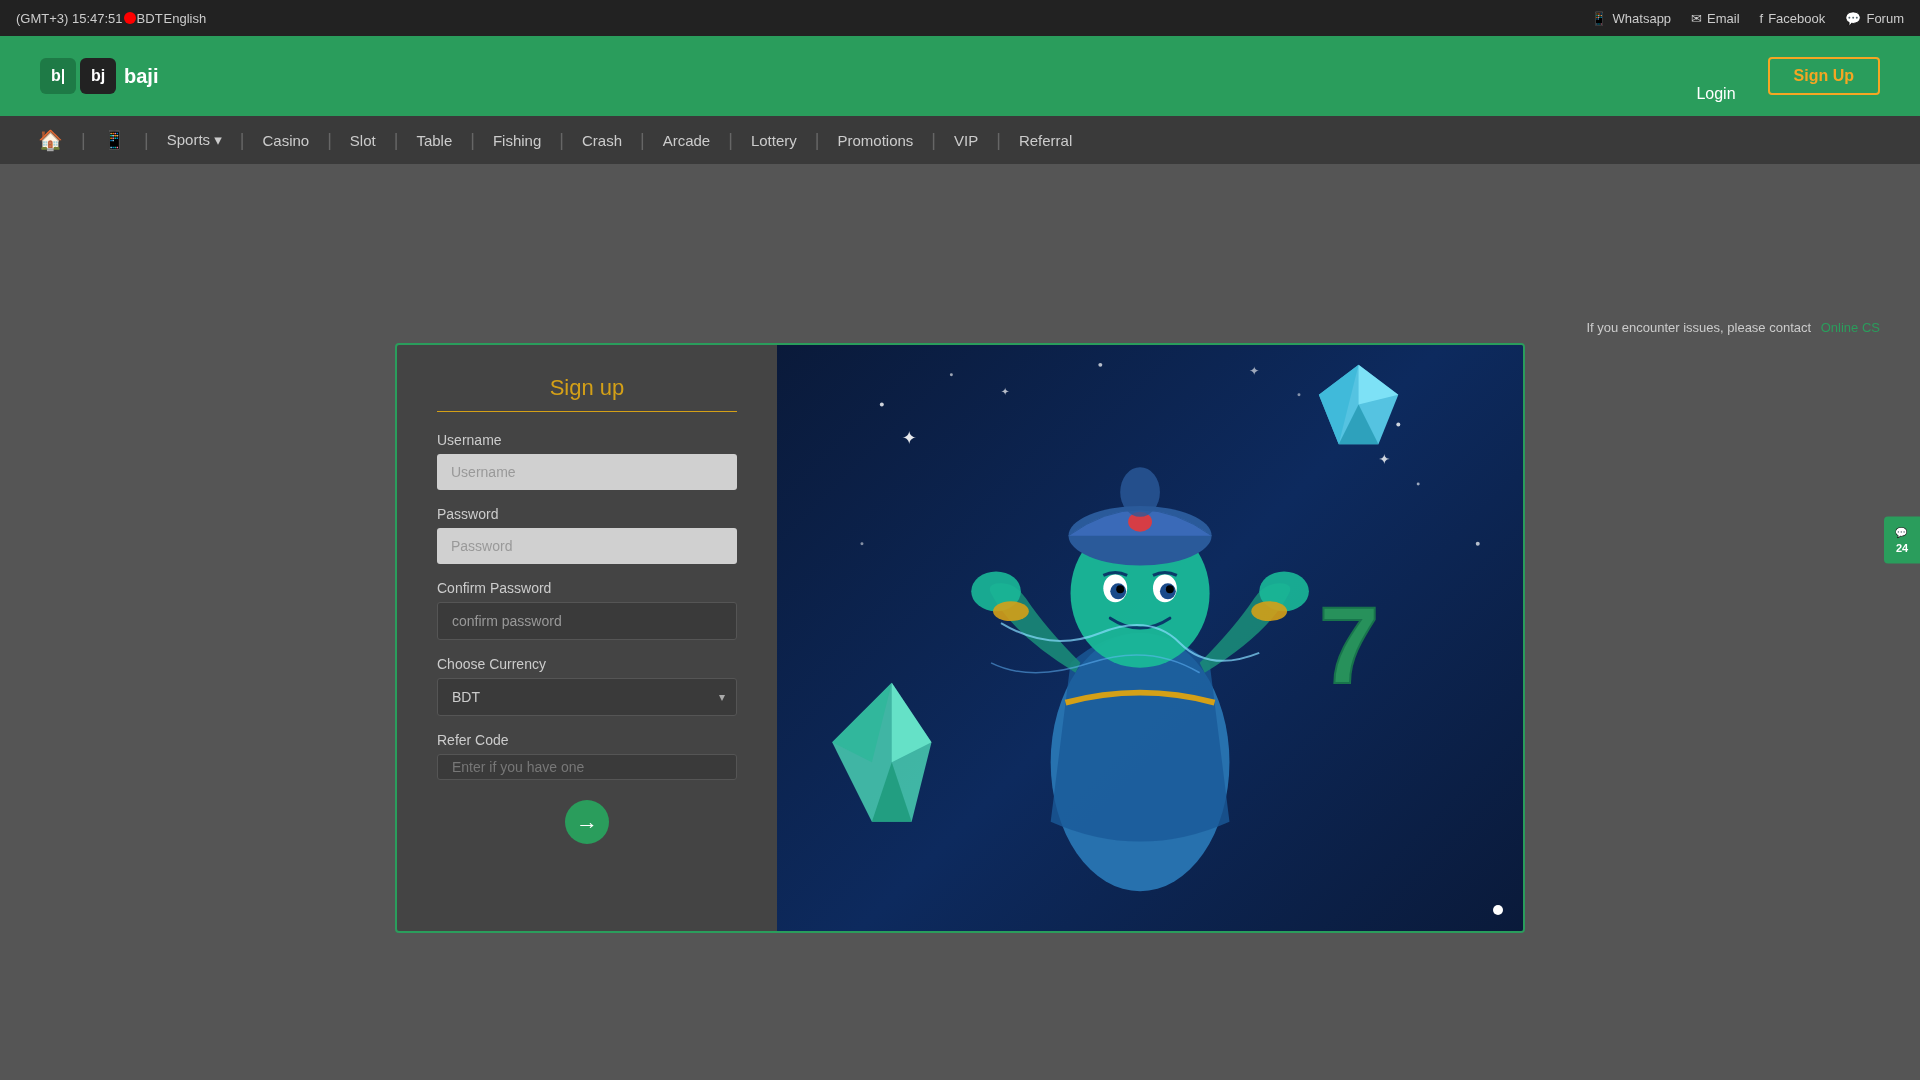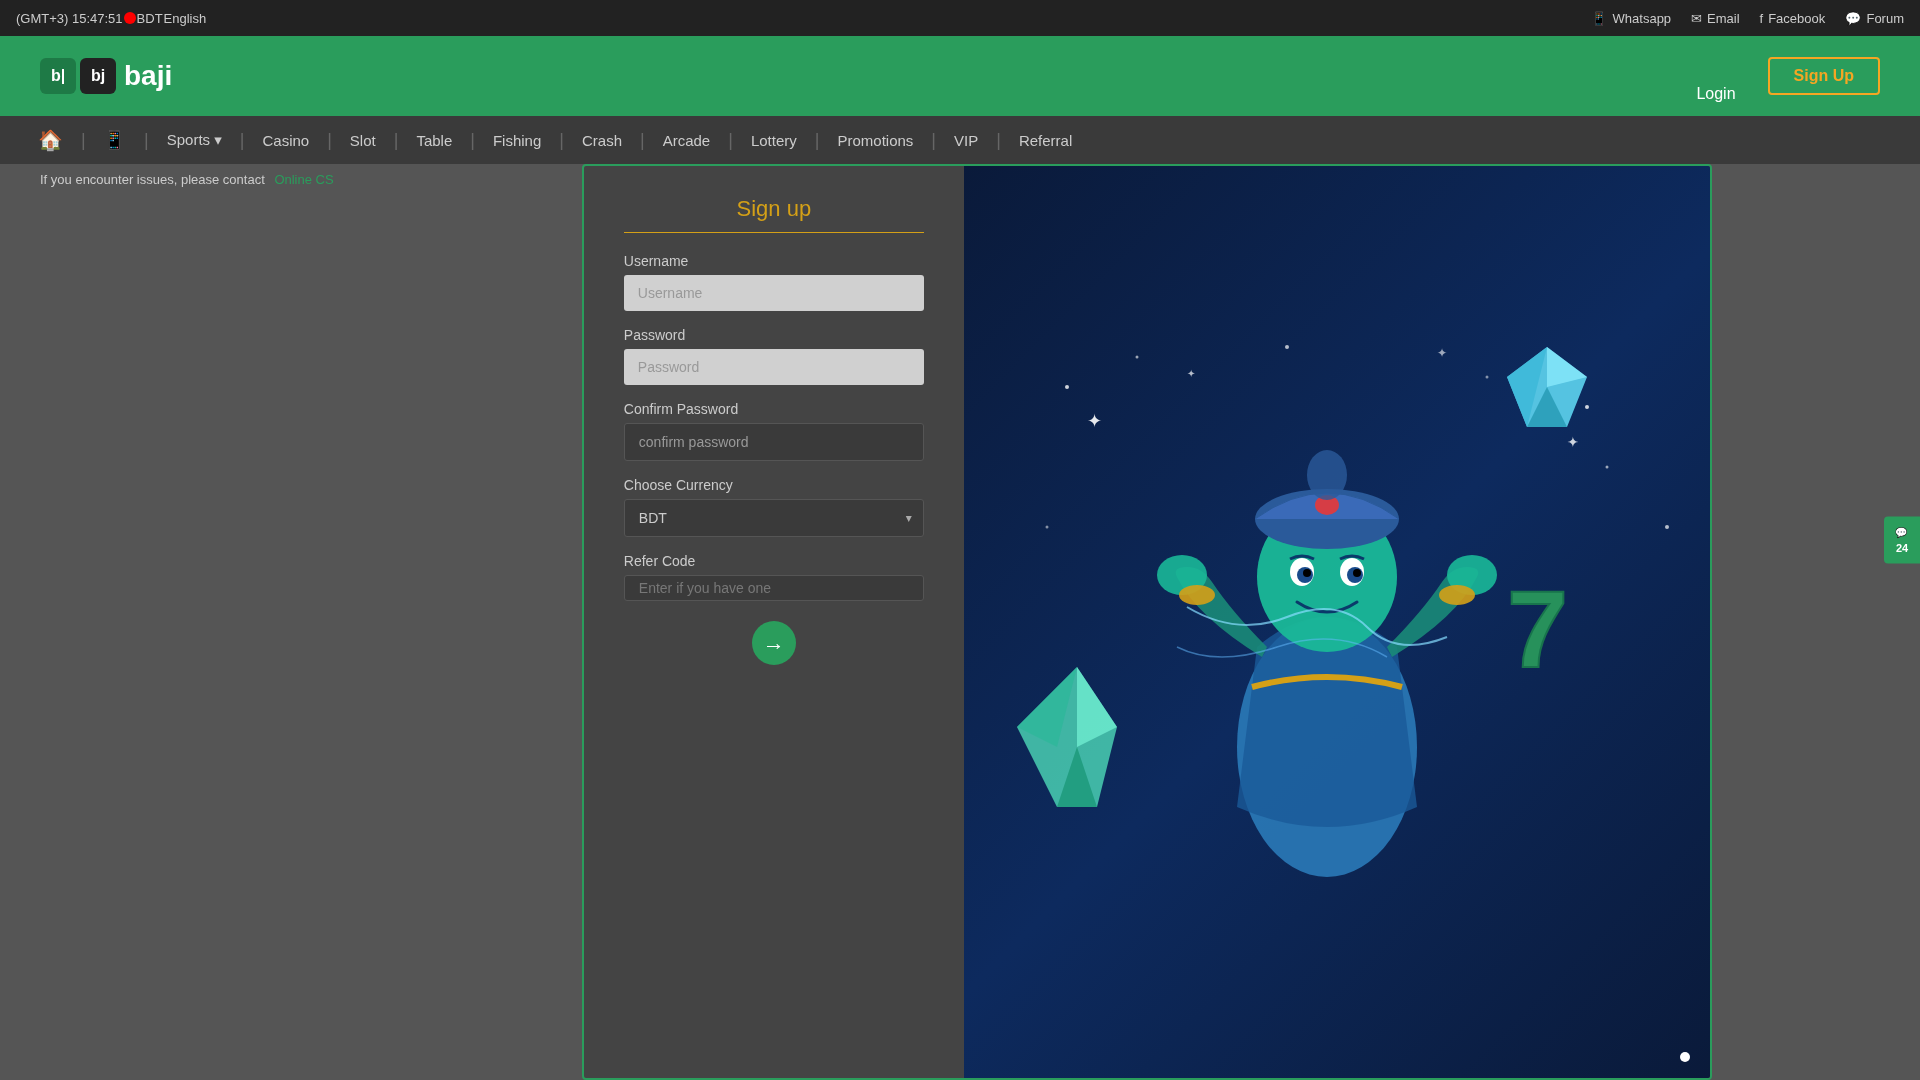--- a/index.html
+++ b/index.html
@@ -26,21 +26,21 @@
       background: #2a9d5c;
       height: 80px;
       display: flex;
       align-items: center;
       justify-content: space-between;
       padding: 0 40px;
     }
     .logo { display: flex; align-items: center; gap: 4px; }
     .logo-box-green { background: #1e7a46; width: 36px; height: 36px; border-radius: 6px; display: flex; align-items: center; justify-content: center; color: white; font-weight: bold; font-size: 16px; }
     .logo-box-dark { background: #222; width: 36px; height: 36px; border-radius: 6px; display: flex; align-items: center; justify-content: center; color: white; font-weight: bold; font-size: 16px; }
-    .logo-text { color: white; font-size: 28px; font-weight: bold; margin-left: 4px; }
+    .logo-text { color: white; font-size: 20px; font-weight: bold; margin-left: 4px; }
     .header-right { display: flex; align-items: center; gap: 12px; }
     .login-btn {
       background: transparent;
       border: none;
       color: white;
       font-size: 16px;
       cursor: pointer;
       padding: 8px 20px;
       margin-top: 36px;
     }
@@ -78,21 +78,21 @@
     .nav-sep { color: #666; font-size: 18px; }
     .nav-home-icon { font-size: 20px; }
     .nav-mobile-icon { font-size: 18px; }
 
     
     .main-content {
       background: #555;
       position: relative;
       height: calc(1080px - 36px - 80px - 48px);
       display: flex;
-      flex-direction: row;
+      flex-direction: column;
       justify-content: center;
     }
 
     .contact-bar {
       text-align: right;
       padding: 8px 40px;
       color: #ccc;
       font-size: 13px;
     }
     .contact-bar a { color: #2a9d5c; text-decoration: none; }

